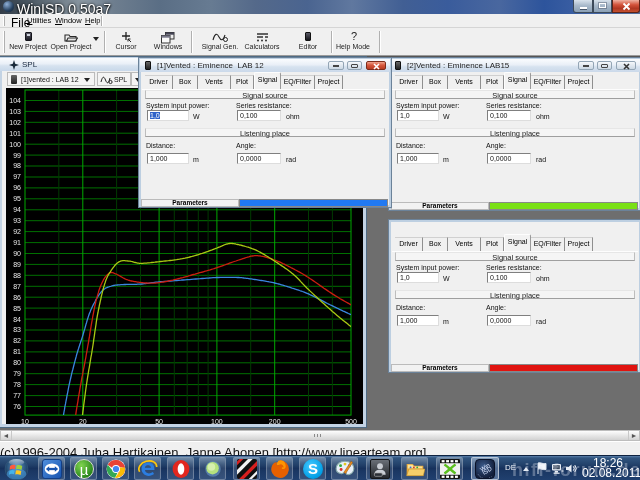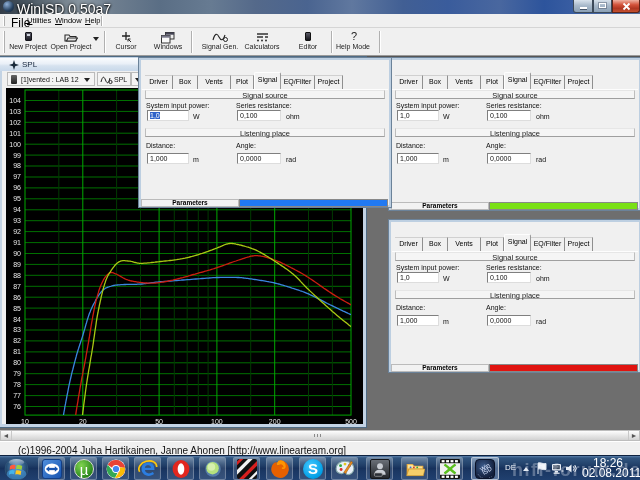--- a/index.html
+++ b/index.html
@@ -137,20 +137,35 @@
 <text x="15.0" y="14.9" fill="#e8e8e8" font-size="7" text-anchor="end" font-family="Liberation Sans, sans-serif">104</text>
 <text x="19.0" y="335.6" fill="#e8e8e8" font-size="7" text-anchor="middle" font-family="Liberation Sans, sans-serif">10</text>
 <text x="76.8" y="335.6" fill="#e8e8e8" font-size="7" text-anchor="middle" font-family="Liberation Sans, sans-serif">20</text>
 <text x="153.1" y="335.6" fill="#e8e8e8" font-size="7" text-anchor="middle" font-family="Liberation Sans, sans-serif">50</text>
 <text x="210.9" y="335.6" fill="#e8e8e8" font-size="7" text-anchor="middle" font-family="Liberation Sans, sans-serif">100</text>
 <text x="268.7" y="335.6" fill="#e8e8e8" font-size="7" text-anchor="middle" font-family="Liberation Sans, sans-serif">200</text>
 <text x="345.0" y="335.6" fill="#e8e8e8" font-size="7" text-anchor="middle" font-family="Liberation Sans, sans-serif">500</text>
 </svg>
   </div>
 <div style="position:absolute;left:138px;top:57px;width:254px;height:151px;background:#f0f0f0;border:1px solid #6b8299;box-shadow:inset 0 0 0 2px #bdcfe1;overflow:hidden;z-index:6">
+    <div style="position:absolute;left:1px;top:1px;right:1px;height:13px;background:linear-gradient(#fafcfe,#e9eff7 45%,#d6e2ef 60%,#cbd9ea)">
+      <div style="position:absolute;left:5px;top:2px;width:6px;height:9px;background:linear-gradient(#666,#222);border:1px solid #111;border-radius:1px"></div>
+      <span style="position:absolute;left:17px;top:2px;font-size:8px;color:#1c1c1c;white-space:nowrap">[1]Vented : Eminence&nbsp; LAB 12</span>
+      <div style="position:absolute;left:188px;top:2px;height:9px;width:16px;background:linear-gradient(#f5f8fb,#ccd8e4);border:1px solid #93a5b5;border-radius:2px">
+        <div style="position:absolute;left:4px;bottom:2px;width:6px;height:2px;background:#444"></div>
+      </div>
+      <div style="position:absolute;left:207px;top:2px;height:9px;width:15px;background:linear-gradient(#f5f8fb,#ccd8e4);border:1px solid #93a5b5;border-radius:2px">
+        <div style="position:absolute;left:3px;top:2px;width:7px;height:4px;border:1px solid #444;border-radius:1px"></div>
+      </div>
+      <div style="position:absolute;left:226px;top:2px;height:9px;width:20px;background:linear-gradient(#f0a38c,#d6573c 45%,#b83c22);border:1px solid #7e2c1a;border-radius:2px">
+        <svg width="7" height="7" viewBox="0 0 7 7" style="position:absolute;left:6px;top:1px">
+          <path d="M1 1 L6 6 M6 1 L1 6" stroke="#fff" stroke-width="1.6"></path>
+        </svg>
+      </div>
+    </div>
     <div style="position:absolute;left:6px;top:17px;width:28px;height:14px;background:#f0f0f0;border-right:1px solid #8f8f8f;border-top:1px solid #d0d0d0;font-size:7px;text-align:center;line-height:12px">Driver</div>
     <div style="position:absolute;left:34px;top:17px;width:25px;height:14px;background:#f0f0f0;border-right:1px solid #8f8f8f;border-top:1px solid #d0d0d0;font-size:7px;text-align:center;line-height:12px">Box</div>
     <div style="position:absolute;left:59px;top:17px;width:33px;height:14px;background:#f0f0f0;border-right:1px solid #8f8f8f;border-top:1px solid #d0d0d0;font-size:7px;text-align:center;line-height:12px">Vents</div>
     <div style="position:absolute;left:92px;top:17px;width:23px;height:14px;background:#f0f0f0;border-right:1px solid #8f8f8f;border-top:1px solid #d0d0d0;font-size:7px;text-align:center;line-height:12px">Plot</div>
     <div style="position:absolute;left:115px;top:14px;width:27px;height:17px;background:#f2f2f2;border:1px solid #9a9a9a;border-bottom:none;border-top-color:#fdfdfd;border-left-color:#fdfdfd;border-radius:2px 2px 0 0;font-size:7px;text-align:center;line-height:14px;z-index:3">Signal</div>
     <div style="position:absolute;left:142px;top:17px;width:34px;height:14px;background:#f0f0f0;border-right:1px solid #8f8f8f;border-top:1px solid #d0d0d0;font-size:7px;text-align:center;line-height:12px">EQ/Filter</div>
     <div style="position:absolute;left:176px;top:17px;width:28px;height:14px;background:#f0f0f0;border-right:1px solid #8f8f8f;border-top:1px solid #d0d0d0;font-size:7px;text-align:center;line-height:12px">Project</div>
     <div style="position:absolute;left:3px;top:31px;right:3px;height:1px;background:#fdfdfd"></div>
     <div style="position:absolute;left:6px;top:32px;right:6px;height:9px;background:#f5f5f5;border:1px solid #bdbdbd;border-top-color:#e6e6e6;border-bottom-color:#9f9f9f;font-size:7.5px;color:#222;text-align:center;line-height:9px">Signal source</div>
     <span style="position:absolute;left:7px;top:44px;font-size:7px;color:#111">System input power:</span>
@@ -163,20 +178,35 @@
     <span style="position:absolute;left:7px;top:84px;font-size:7px;color:#111">Distance:</span>
     <span style="position:absolute;left:97px;top:84px;font-size:7px;color:#111">Angle:</span>
     <div style="position:absolute;left:8px;top:95px;width:42px;height:11px;background:#fff;border:1px solid #7f7f7f;border-bottom-color:#ddd;border-right-color:#ddd;font-size:7px;color:#111;line-height:10px;padding-left:2px">1,000</div>
     <span style="position:absolute;left:54px;top:98px;font-size:7px;color:#111">m</span>
     <div style="position:absolute;left:98px;top:95px;width:44px;height:11px;background:#fff;border:1px solid #7f7f7f;border-bottom-color:#ddd;border-right-color:#ddd;font-size:7px;color:#111;line-height:10px;padding-left:2px">0,0000</div>
     <span style="position:absolute;left:147px;top:98px;font-size:7px;color:#111">rad</span>
     <div style="position:absolute;left:2px;top:141px;width:98px;height:8px;background:#f2f2f2;border:1px solid #bbb;font-size:6.5px;font-weight:bold;color:#000;text-align:center;line-height:6px">Parameters</div>
     <div style="position:absolute;left:100px;top:141px;right:3px;height:8px;background:#2079f2;border:1px solid #888"></div>
   </div>
 <div style="position:absolute;left:388px;top:57px;width:254px;height:154px;background:#f0f0f0;border:1px solid #6b8299;box-shadow:inset 0 0 0 2px #bdcfe1;overflow:hidden;z-index:5">
+    <div style="position:absolute;left:1px;top:1px;right:1px;height:13px;background:linear-gradient(#fafcfe,#e9eff7 45%,#d6e2ef 60%,#cbd9ea)">
+      <div style="position:absolute;left:5px;top:2px;width:6px;height:9px;background:linear-gradient(#666,#222);border:1px solid #111;border-radius:1px"></div>
+      <span style="position:absolute;left:17px;top:2px;font-size:8px;color:#1c1c1c;white-space:nowrap">[2]Vented : Eminence LAB15</span>
+      <div style="position:absolute;left:188px;top:2px;height:9px;width:16px;background:linear-gradient(#f5f8fb,#ccd8e4);border:1px solid #93a5b5;border-radius:2px">
+        <div style="position:absolute;left:4px;bottom:2px;width:6px;height:2px;background:#444"></div>
+      </div>
+      <div style="position:absolute;left:207px;top:2px;height:9px;width:15px;background:linear-gradient(#f5f8fb,#ccd8e4);border:1px solid #93a5b5;border-radius:2px">
+        <div style="position:absolute;left:3px;top:2px;width:7px;height:4px;border:1px solid #444;border-radius:1px"></div>
+      </div>
+      <div style="position:absolute;left:226px;top:2px;height:9px;width:20px;background:linear-gradient(#f5f8fb,#ccd8e4);border:1px solid #93a5b5;border-radius:2px">
+        <svg width="7" height="7" viewBox="0 0 7 7" style="position:absolute;left:6px;top:1px">
+          <path d="M1 1 L6 6 M6 1 L1 6" stroke="#333" stroke-width="1.6"></path>
+        </svg>
+      </div>
+    </div>
     <div style="position:absolute;left:6px;top:17px;width:28px;height:14px;background:#f0f0f0;border-right:1px solid #8f8f8f;border-top:1px solid #d0d0d0;font-size:7px;text-align:center;line-height:12px">Driver</div>
     <div style="position:absolute;left:34px;top:17px;width:25px;height:14px;background:#f0f0f0;border-right:1px solid #8f8f8f;border-top:1px solid #d0d0d0;font-size:7px;text-align:center;line-height:12px">Box</div>
     <div style="position:absolute;left:59px;top:17px;width:33px;height:14px;background:#f0f0f0;border-right:1px solid #8f8f8f;border-top:1px solid #d0d0d0;font-size:7px;text-align:center;line-height:12px">Vents</div>
     <div style="position:absolute;left:92px;top:17px;width:23px;height:14px;background:#f0f0f0;border-right:1px solid #8f8f8f;border-top:1px solid #d0d0d0;font-size:7px;text-align:center;line-height:12px">Plot</div>
     <div style="position:absolute;left:115px;top:14px;width:27px;height:17px;background:#f2f2f2;border:1px solid #9a9a9a;border-bottom:none;border-top-color:#fdfdfd;border-left-color:#fdfdfd;border-radius:2px 2px 0 0;font-size:7px;text-align:center;line-height:14px;z-index:3">Signal</div>
     <div style="position:absolute;left:142px;top:17px;width:34px;height:14px;background:#f0f0f0;border-right:1px solid #8f8f8f;border-top:1px solid #d0d0d0;font-size:7px;text-align:center;line-height:12px">EQ/Filter</div>
     <div style="position:absolute;left:176px;top:17px;width:28px;height:14px;background:#f0f0f0;border-right:1px solid #8f8f8f;border-top:1px solid #d0d0d0;font-size:7px;text-align:center;line-height:12px">Project</div>
     <div style="position:absolute;left:3px;top:31px;right:3px;height:1px;background:#fdfdfd"></div>
     <div style="position:absolute;left:6px;top:32px;right:6px;height:9px;background:#f5f5f5;border:1px solid #bdbdbd;border-top-color:#e6e6e6;border-bottom-color:#9f9f9f;font-size:7.5px;color:#222;text-align:center;line-height:9px">Signal source</div>
     <span style="position:absolute;left:7px;top:44px;font-size:7px;color:#111">System input power:</span>
@@ -220,21 +250,21 @@
     <span style="position:absolute;left:147px;top:98px;font-size:7px;color:#111">rad</span>
     <div style="position:absolute;left:2px;top:144px;width:98px;height:8px;background:#f2f2f2;border:1px solid #bbb;font-size:6.5px;font-weight:bold;color:#000;text-align:center;line-height:6px">Parameters</div>
     <div style="position:absolute;left:100px;top:144px;right:3px;height:8px;background:#e01410;border:1px solid #888"></div>
   </div>
 <div class="abs" style="left:0;top:430px;width:640px;height:11px;background:linear-gradient(#fdfdfd,#e3e3e3 60%,#d2d2d2);border:1px solid #bdbdbd;z-index:6">
     <div style="position:absolute;left:0;top:0;width:11px;height:9px;border-right:1px solid #c8c8c8;color:#555;font-size:7px;line-height:9px;text-align:center">◄</div>
     <div style="position:absolute;right:0;top:0;width:11px;height:9px;border-left:1px solid #c8c8c8;color:#555;font-size:7px;line-height:9px;text-align:center">►</div>
     <div style="position:absolute;left:313px;top:3px;width:8px;height:3px;background:repeating-linear-gradient(90deg,#8a8a8a 0 1px,transparent 1px 3px)"></div>
   </div>
 <div class="abs" style="left:0;top:441px;width:640px;height:14px;background:#f0f0f0;border-top:1px solid #fff;z-index:6">
-    <span style="position:absolute;left:18px;top:3px;font-size:10px;color:#111;white-space:nowrap">(c)1996-2004 Juha Hartikainen, Janne Ahonen [http://www.linearteam.org]</span>
+    <span style="position:absolute;left:0;top:3px;font-size:13px;color:#111;white-space:nowrap">(c)1996-2004 Juha Hartikainen, Janne Ahonen [http://www.linearteam.org]</span>
   </div>
 <div class="abs" style="left:0;top:455px;width:640px;height:25px;z-index:7;background:linear-gradient(#5a80ab 0%,#31557f 8%,#214069 38%,#16315c 52%,#1a3763 62%,#20406f 100%);border-top:1px solid #0e2240">
     <svg style="position:absolute;left:4px;top:1px" width="25" height="24" viewBox="0 0 25 24">
       <defs>
         <radialGradient id="orb" cx="50%" cy="40%" r="70%">
           <stop offset="0%" stop-color="#6d9ecf"></stop>
           <stop offset="55%" stop-color="#2c567f"></stop>
           <stop offset="100%" stop-color="#0b2038"></stop>
         </radialGradient>
         <linearGradient id="osh" x1="0" y1="0" x2="0" y2="1">

